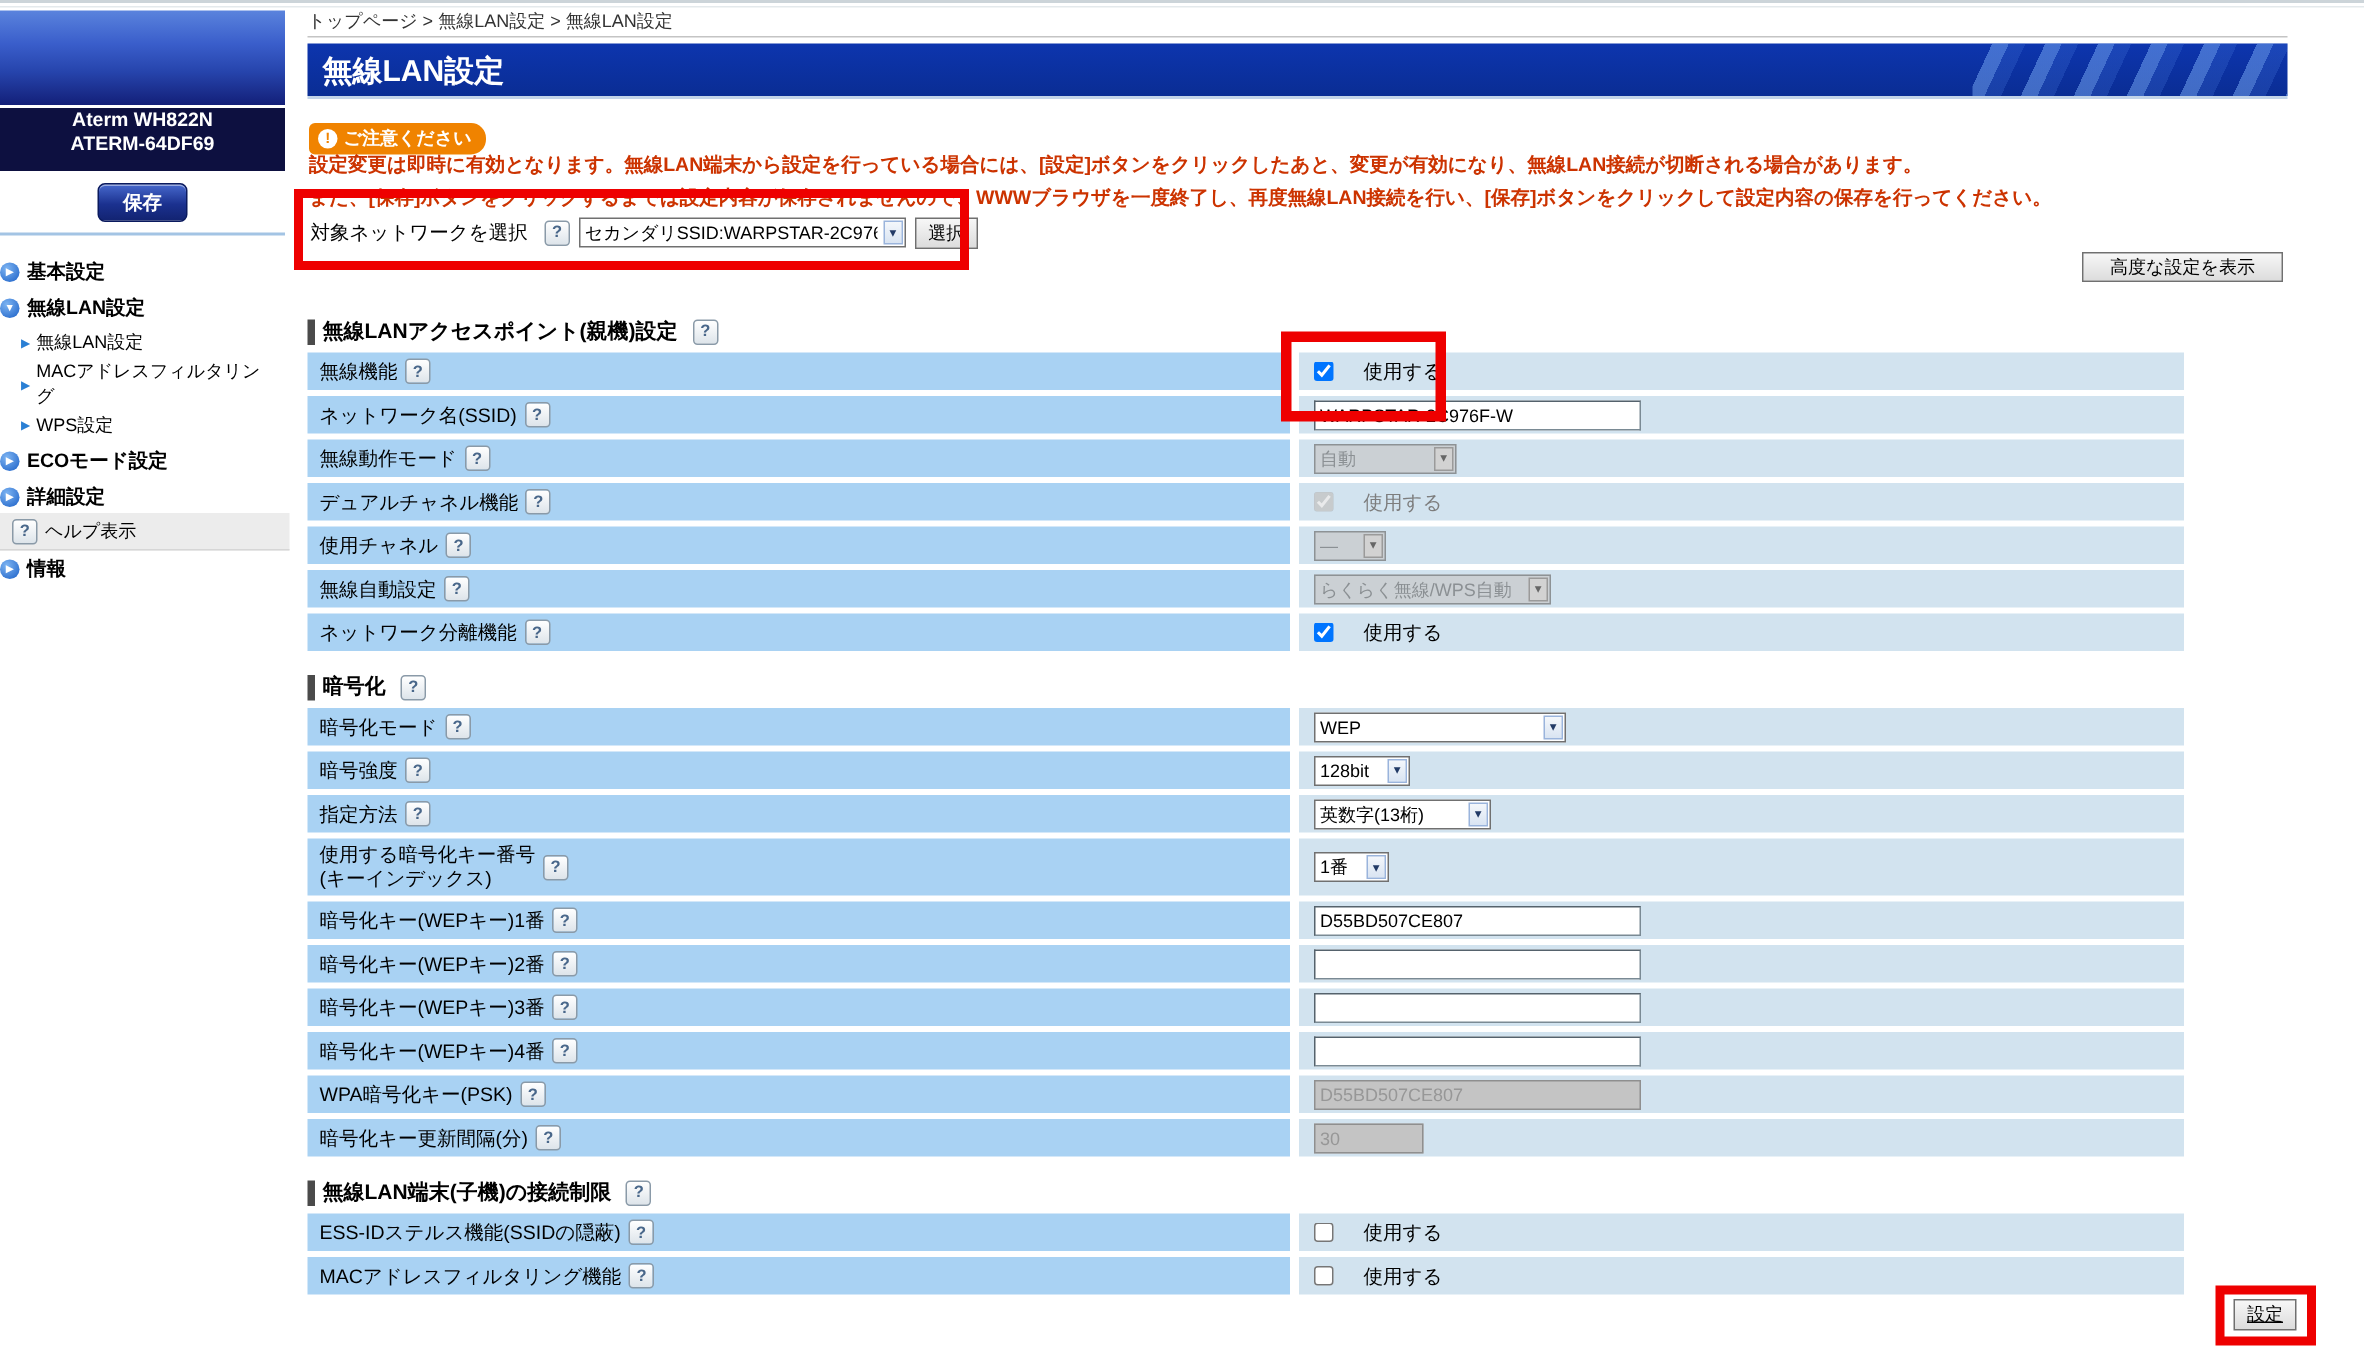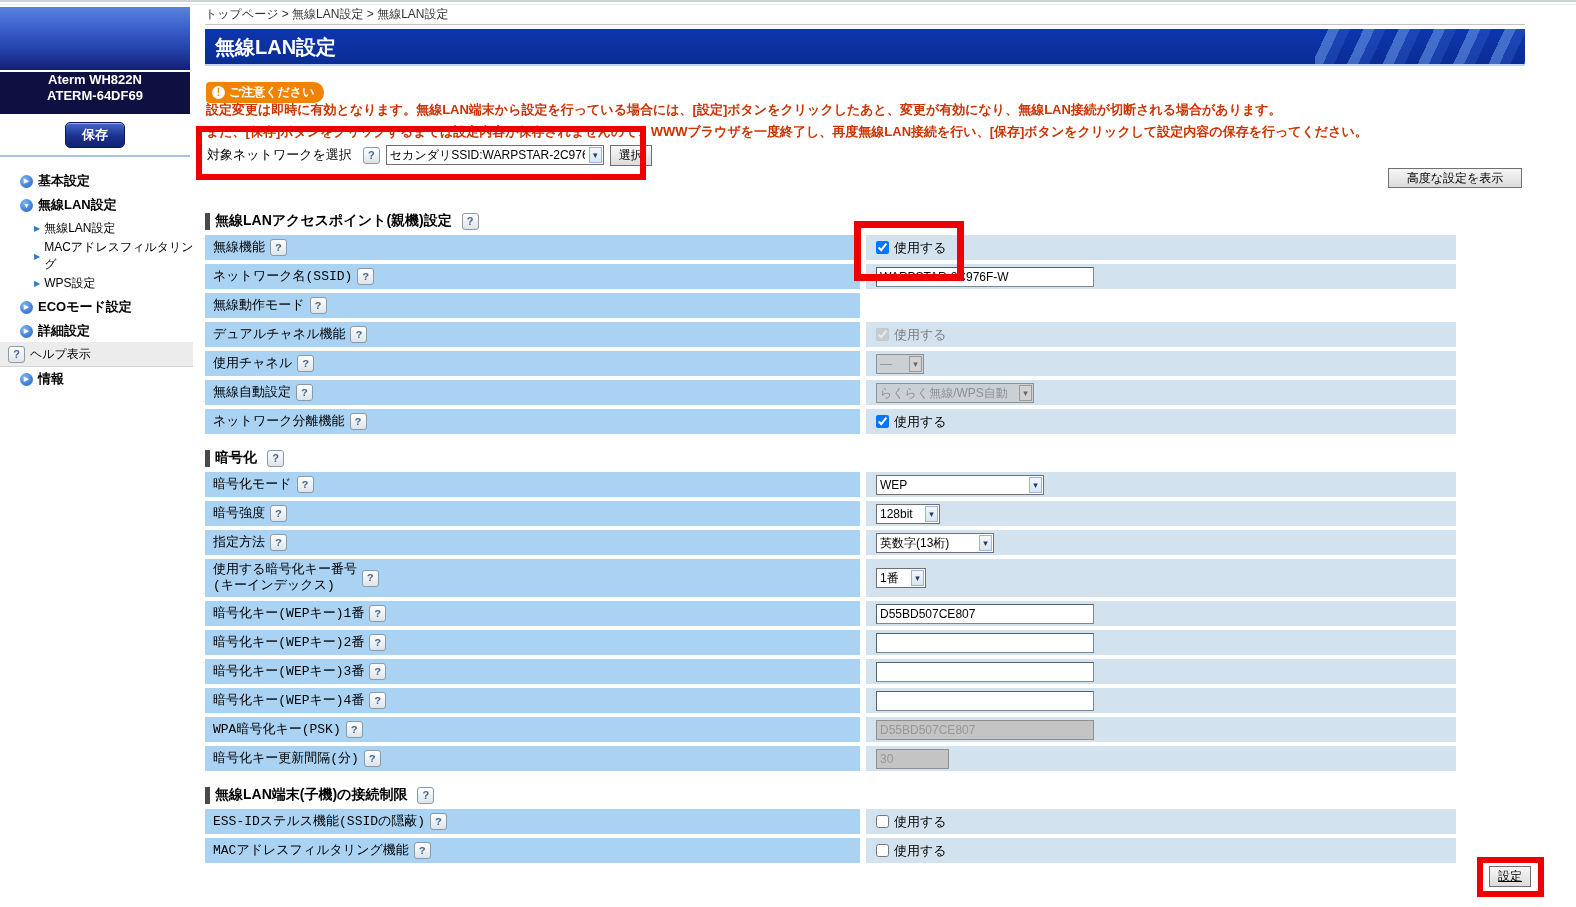--- a/index.html
+++ b/index.html
@@ -12,21 +12,21 @@
   .sb-grad{position:absolute;left:0;top:7px;width:190px;height:63px;
     background:linear-gradient(180deg,#5a83dd 0%,#3a5ecb 35%,#2644ac 65%,#131f78 100%);}
   .sb-name{position:absolute;left:0;top:72px;width:190px;height:42px;background:#0d1040;
     color:#fff;font-weight:bold;font-size:13px;display:flex;flex-direction:column;
     align-items:center;line-height:16px;}
   .sb-savebox{position:absolute;left:0;top:114px;width:190px;height:41px;background:#fff;
     border-bottom:2px solid #a3c4e4;display:flex;align-items:center;justify-content:center;}
   .save-btn{padding:3px 16px;color:#fff;font-weight:bold;font-size:13px;border-radius:5px;
     background:linear-gradient(180deg,#4668cc 0%,#1b318f 55%,#122371 100%);
     border:1px solid #0a1a5e;box-shadow:inset 0 1px 0 rgba(255,255,255,.45);cursor:pointer;}
-  .sb-menu{position:absolute;left:20px;top:166px;width:184px;}
+  .sb-menu{position:absolute;left:0;top:166px;width:184px;}
   .mi{display:flex;align-items:center;font-size:13px;font-weight:bold;margin:6px 0;cursor:pointer;}
   .mi-icon{display:inline-flex;width:13px;height:13px;border-radius:50%;flex:0 0 13px;
     background:radial-gradient(circle at 35% 30%,#7db4f2,#1a5fc6);color:#fff;font-size:7px;
     align-items:center;justify-content:center;margin-right:5px;}
   .mi-sub{display:flex;align-items:center;font-size:12px;margin:2px 0 2px 14px;cursor:pointer;}
   .tri{color:#2a7fd4;font-size:8px;margin-right:4px;}
   .helpbar{position:absolute;left:0;top:342px;width:193px;height:25px;background:#ececec;
     border-bottom:1px solid #d6d6d6;display:flex;align-items:center;padding-left:8px;
     box-sizing:border-box;font-size:12px;cursor:pointer;}
 
@@ -57,29 +57,29 @@
   .submit-btn{position:absolute;left:1489px;top:866px;height:21px;text-decoration:underline;}
 
   
   .sections{position:absolute;left:205px;top:212px;width:1251px;}
   .sec-h{display:flex;align-items:center;gap:5px;margin:0 0 5px 0;}
   .sec-h.later{margin-top:15px;}
   .sec-bar{display:inline-block;width:5px;height:17px;background:#4a4a4a;}
   .sec-title{font-size:14px;font-weight:bold;}
   .trow{display:flex;margin-bottom:4px;}
   .tlabel{width:655px;box-sizing:border-box;background:#a9d2f3;padding:3px 8px;font-size:13px;
-    display:flex;align-items:center;min-height:25px;line-height:16px;font-family:Liberation Mono, monospace;}
+    display:flex;align-items:center;min-height:25px;line-height:16px;}
   .tvalue{flex:1;margin-left:6px;box-sizing:border-box;background:#d2e3ef;padding:2px 10px;
     display:flex;align-items:center;min-height:25px;}
   .help{display:inline-flex;flex:0 0 15px;width:15px;height:15px;margin-left:5px;border-radius:3px;
     border:1px solid #8a9aa8;background:linear-gradient(#ffffff,#dde4ea);color:#49678a;
     font-size:11px;font-weight:bold;align-items:center;justify-content:center;cursor:pointer;}
 
   
-  label.chk{display:inline-flex;align-items:center;font-size:13px;gap:5px;}
+  label.chk{display:inline-flex;align-items:center;font-size:13px;gap:20px;}
   input[type=checkbox]{width:13px;height:13px;margin:0;}
   .tin{height:18px;border:1px solid #7a8a94;border-top-color:#55626c;border-left-color:#55626c;
     font-size:12px;padding:0 3px;background:#fff;font-family:"Liberation Sans","DejaVu Sans",sans-serif;}
   .tin:disabled{background:#c4c4c4;color:#979797;border-color:#8f8f8f;}
   .selwrap{position:relative;display:inline-block;}
   .selwrap select{appearance:none;-webkit-appearance:none;height:20px;font-size:12px;
     border:1px solid #707070;background:#fff;padding:0 18px 0 3px;
     font-family:"Liberation Sans","DejaVu Sans",sans-serif;}
   .selwrap::after{content:"▾";position:absolute;right:2px;top:2px;bottom:2px;width:13px;
     display:flex;align-items:center;justify-content:center;font-size:9px;color:#223a66;
@@ -197,20 +197,23 @@
         </div>
         <div class="tvalue">
           <input class="tin" type="text" value="WARPSTAR-2C976F-W" style="width: 210px;">
         </div>
       </div>
       <div class="trow">
         <div class="tlabel">
           <span>無線動作モード</span>
           <span class="help">?</span>
         </div>
+        <div class="tvalue">
+          <span class="selwrap dis"><select disabled="" style="width: 95px;"><option>自動</option></select></span>
+        </div>
       </div>
       <div class="trow">
         <div class="tlabel">
           <span>デュアルチャネル機能</span>
           <span class="help">?</span>
         </div>
         <div class="tvalue">
           <label class="chk">
             <input type="checkbox" disabled="" checked="" style="">
             <span style="color: rgb(125, 125, 125);">使用する</span>

